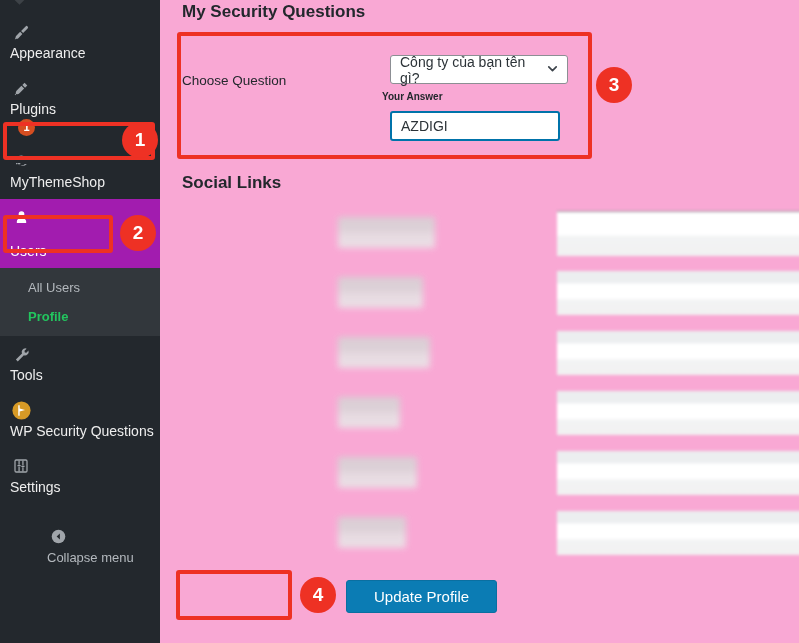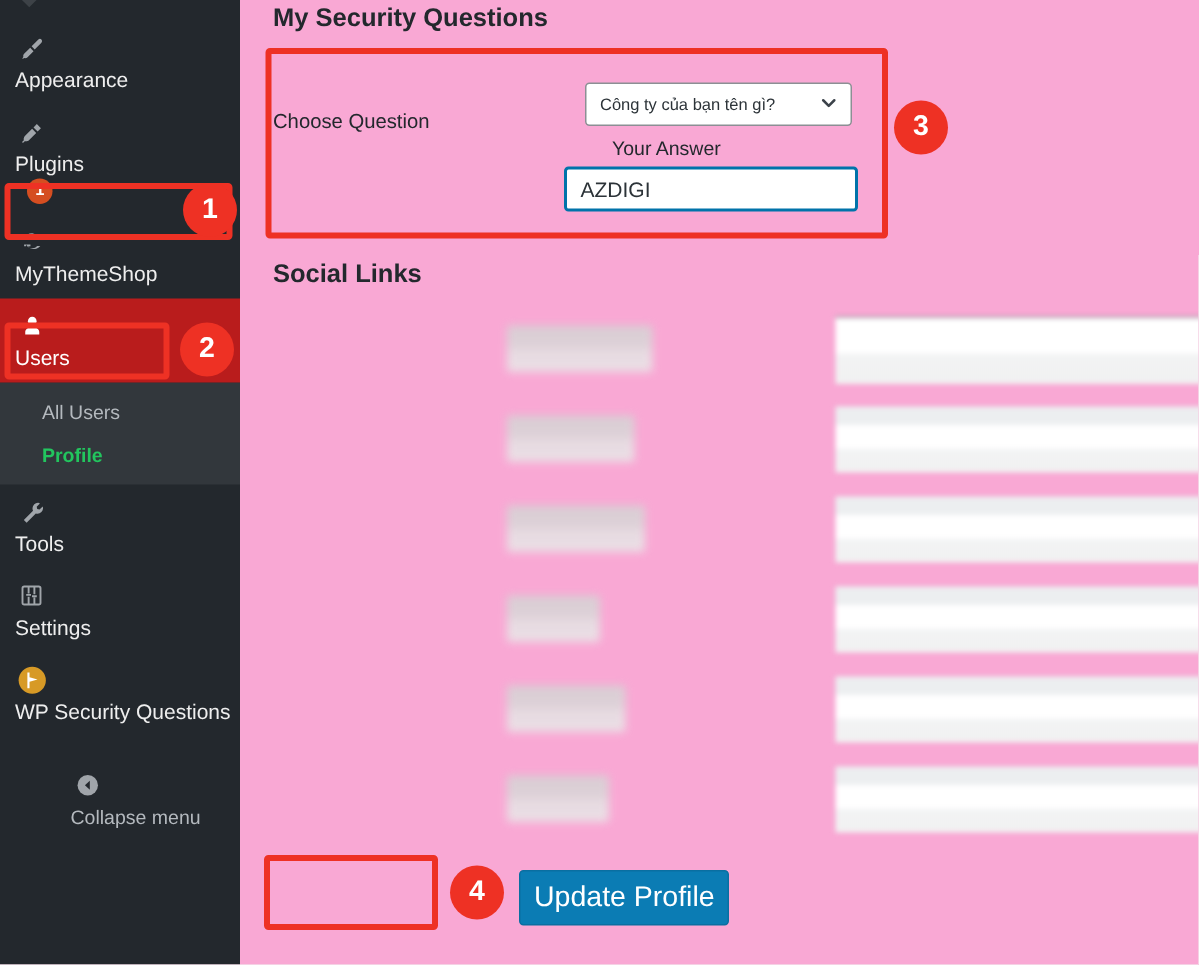--- a/index.html
+++ b/index.html
@@ -49,22 +49,23 @@
     display: flex;
     align-items: center;
     justify-content: center;
     color: #a0a5aa;
   }
   .menu-item .mi-label {
     line-height: 19px;
     padding-top: 1px;
   }
   .menu-item.active {
-    background: #b91c1c;
+    background: #a21caf;
     color: #fff;
+    gap: 13px;
   }
   .menu-item.active .mi-icon { color: #fff; }
 
   .badge-count {
     display: inline-flex;
     align-items: center;
     justify-content: center;
     background: #d54e21;
     color: #fff;
     font-size: 11px;
@@ -139,40 +140,41 @@
     width: 178px;
     height: 29px;
     box-sizing: border-box;
     background: #fff;
     border: 1px solid #8c8f94;
     border-radius: 3px;
     display: flex;
     align-items: center;
     justify-content: space-between;
     padding: 0 8px 0 9px;
-    font-size: 11px;
+    font-size: 14px;
     color: #2c3338;
   }
   .sq-select .chev {
     font-size: 12px;
     color: #3c434a;
     margin-left: 6px;
   }
   .sq-answer-label {
     position: absolute;
-    left: 240px;
+    left: 214px;
     top: 58px;
-    font-size: 13px;
+    font-size: 10px;
     color: #23282d;
+    font-weight: bold;
   }
   .sq-answer-input {
     position: absolute;
-    left: 208px;
+    left: 222px;
     top: 78px;
-    width: 196px;
+    width: 170px;
     height: 30px;
     box-sizing: border-box;
     background: #fff;
     border: 2px solid #0073aa;
     border-radius: 3px;
     display: flex;
     align-items: center;
     padding: 0 9px;
     font-size: 14px;
     color: #2c3338;
@@ -215,23 +217,23 @@
         #ffffff 0%, #ffffff 52%,
         #f2f3f4 56%, #f1f1f1 100%);
   }
 
   
   .update-wrap { position: absolute; left: 186px; top: 580px; }
   .btn-primary {
     background: #0b7cb4;
     border: 1px solid #0a6fa1;
     color: #fff;
-    font-size: 19px;
+    font-size: 15px;
     border-radius: 3px;
-    padding: 8px 9px;
+    padding: 8px 27px;
     line-height: 1;
     display: inline-block;
   }
 
   
   .ann-box {
     position: absolute;
     border: 4px solid #ee3124;
     border-radius: 3px;
     box-sizing: border-box;
@@ -321,36 +323,36 @@
         <svg width="17" height="17" viewBox="0 0 20 20" fill="currentColor">
             <path d="M14.6 2.6a4.4 4.4 0 0 0-4 6.2L3.4 16l2.2 2.2 7.2-7.2a4.4 4.4 0 0 0 5.4-5.6l-2.5 2.5-1.8-.4-.4-1.8 2.5-2.5a4.4 4.4 0 0 0-1.4-.6z"></path>
           </svg>
       </span>
       <span class="mi-label">Tools</span>
     </div>
 
 
     <div class="menu-item">
       <span class="mi-icon">
+        <svg width="21" height="21" viewBox="0 0 22 22">
+            <circle cx="11" cy="11" r="9.5" fill="#d79a26"></circle>
+            <path d="M7.6 5.5v11h1.5v-4.4l5.6-1.6-5.6-1.6V5.5z" fill="#fff"></path>
+          </svg>
+      </span>
+      <span class="mi-label">WP Security Questions</span>
+    </div>
+
+    <div class="menu-item">
+      <span class="mi-icon">
         <svg width="16" height="16" viewBox="0 0 20 20" fill="none" stroke="currentColor" stroke-width="1.6">
             <rect x="2.5" y="2.5" width="15" height="15" rx="1.5"></rect>
             <path d="M7.6 3v5.4M7.6 11v6M12.4 3v6M12.4 11.6V17M5.6 9.5h4M10.4 10.6h4"></path>
           </svg>
       </span>
       <span class="mi-label">Settings</span>
-    </div>
-
-    <div class="menu-item">
-      <span class="mi-icon">
-        <svg width="21" height="21" viewBox="0 0 22 22">
-            <circle cx="11" cy="11" r="9.5" fill="#d79a26"></circle>
-            <path d="M7.6 5.5v11h1.5v-4.4l5.6-1.6-5.6-1.6V5.5z" fill="#fff"></path>
-          </svg>
-      </span>
-      <span class="mi-label">WP Security Questions</span>
     </div>
 
     <div class="menu-item collapse-row">
       <span class="mi-icon">
         <svg width="17" height="17" viewBox="0 0 20 20">
             <circle cx="10" cy="10" r="8" fill="#a0a5aa"></circle>
             <path d="M11.6 6.4 7.8 10l3.8 3.6z" fill="#23282d"></path>
           </svg>
       </span>
       <span class="mi-label">Collapse menu</span>

